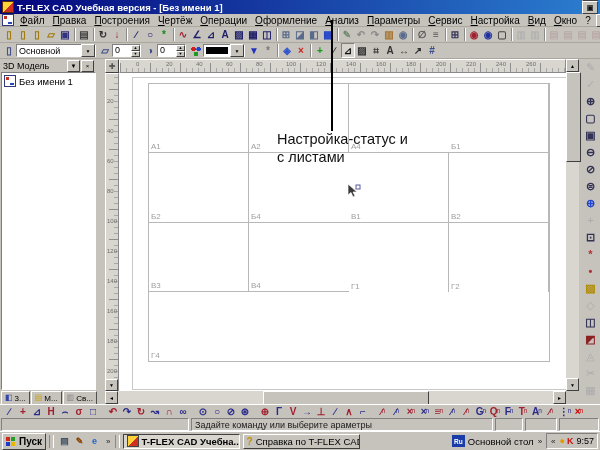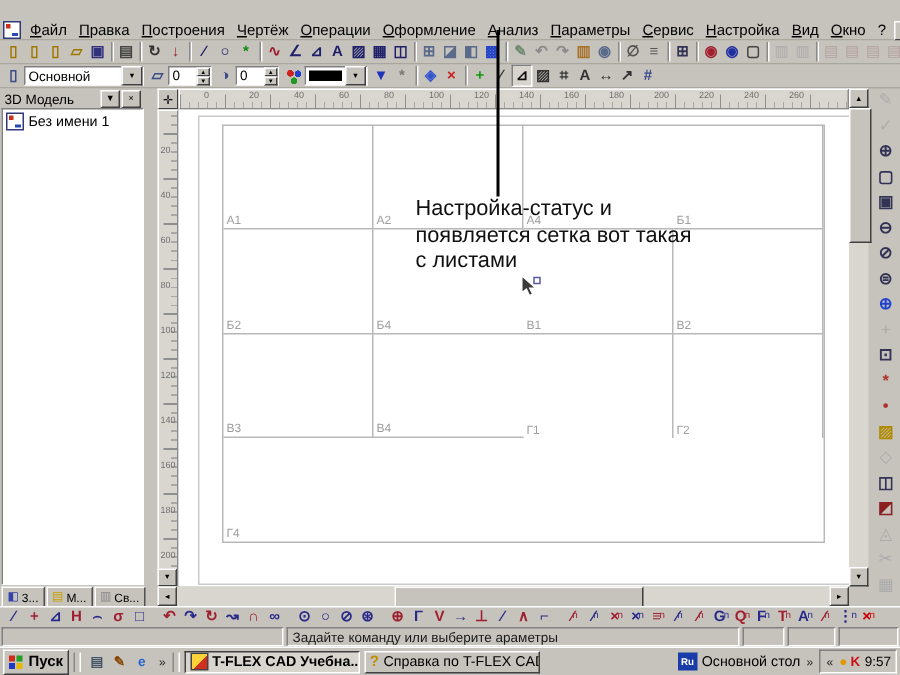--- a/index.html
+++ b/index.html
@@ -130,20 +130,33 @@
   #annotation{left:0;top:0;width:600px;height:450px;pointer-events:none;z-index:50}
   #ann-line{position:absolute;left:331px;top:20px;width:2px;height:111px;background:#000}
   #ann-text{position:absolute;left:277px;top:131px;font-size:14.5px;line-height:17.5px;color:#111;white-space:nowrap}
   #cursor{position:absolute;left:346px;top:183px}
 </style>
 </head>
 <body>
 
 <div id="app" class="abs" style="left:0;top:0;width:600px;height:450px">
 
+  <div id="titlebar" class="abs">
+    <span class="appico"></span>
+    <span id="title-text">T-FLEX CAD Учебная версия - [Без имени 1]</span>
+    <span id="win-controls">
+        <span class="wbtn"></span>
+        <span class="wbtn">
+          <span>▣</span>
+        </span>
+        <span class="wbtn close">
+          <span>×</span>
+        </span>
+      </span>
+  </div>
 
   <div id="menubar" class="abs">
     <span class="doc-ico" style="margin-right:2px"></span>
     <span id="menu-items" style="display:flex">
         <span class="mi"><u>Ф</u>айл</span>
         <span class="mi"><u>П</u>равка</span>
         <span class="mi"><u>П</u>остроения</span>
         <span class="mi"><u>Ч</u>ертёж</span>
         <span class="mi"><u>О</u>перации</span>
         <span class="mi"><u>О</u>формление</span>
@@ -753,21 +766,20 @@
           <span class="trayico" style="color: rgb(204, 17, 17); font-weight: bold;">K</span>
         </span>
       <span>9:57</span>
     </span>
   </div>
 
   <div id="annotation" class="abs">
     <div id="ann-line"></div>
     <div id="ann-text">
         <div>Настройка-статус и</div>
-        <div>появляется сетка вот такая</div>
         <div>с листами</div>
       </div>
     <svg id="cursor" width="16" height="16">
       <path d="M2,1 L2,12 L5,9.5 L7,14 L9,13 L7,9 L11,9 Z" fill="#3a3a3a" stroke="#fff" stroke-width="0.7"></path>
       <rect x="10" y="2" width="4" height="4" fill="none" stroke="#5a5aa0" stroke-width="1"></rect>
     </svg>
   </div>
 
 </div>
 

